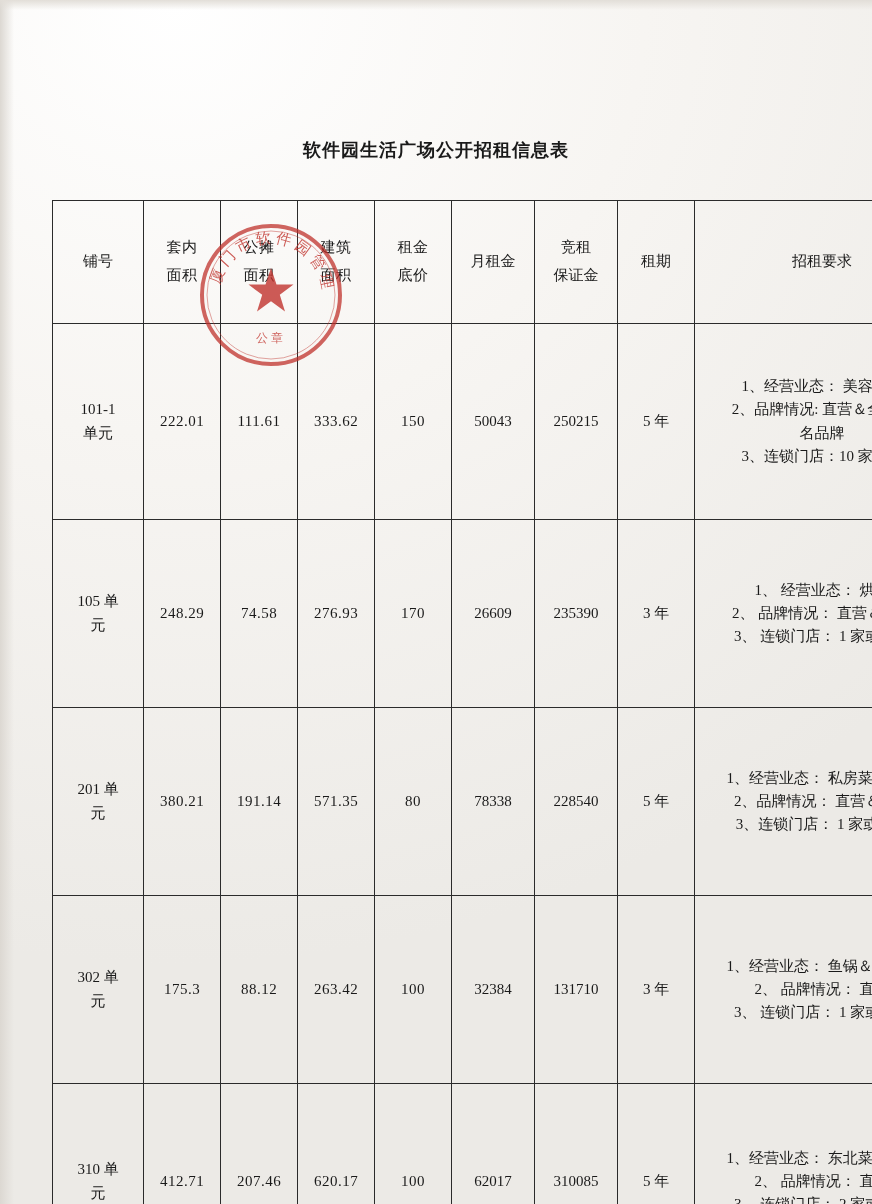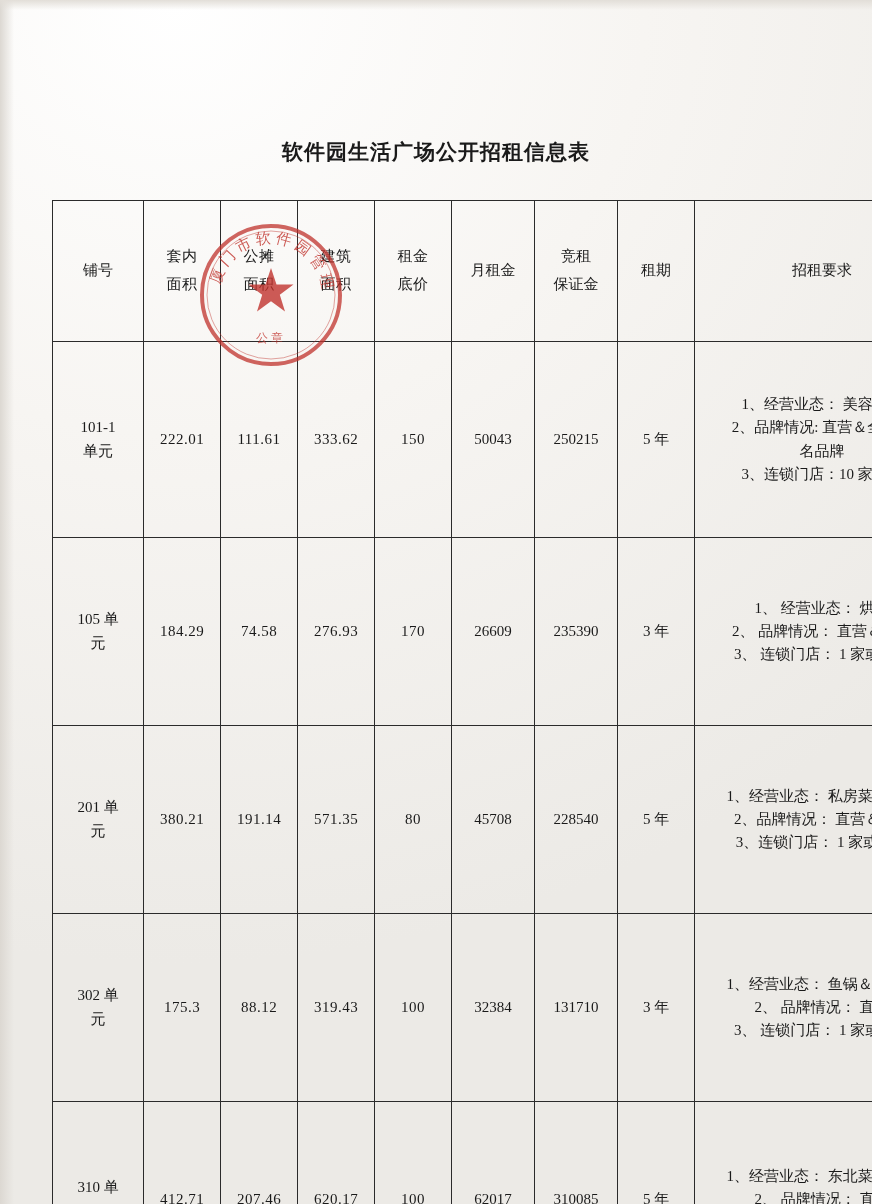--- a/index.html
+++ b/index.html
@@ -33,21 +33,21 @@
     left: 0; right: 0; top: 0; height: 10px;
     background: linear-gradient(180deg, #e2ded8 0%, rgba(240,238,234,0) 100%);
   }
 
   .doc-title {
     position: absolute;
     top: 138px;
     left: 0;
     width: 872px;
     text-align: center;
-    font-size: 21px;
+    font-size: 18px;
     font-weight: bold;
     letter-spacing: 1px;
   }
 
   .table-wrap {
     position: absolute;
     left: 52px;
     top: 200px;
     width: 772px;
   }
@@ -56,21 +56,21 @@
     border-collapse: collapse;
     width: 772px;
     table-layout: fixed;
   }
   table.rent-table td, table.rent-table th {
     border: 1px solid #2b2b2b;
     font-weight: normal;
     font-size: 15px;
     text-align: center;
     vertical-align: middle;
-    padding: 15px 2px;
+    padding: 6px 2px;
     line-height: 1.55;
   }
   thead td {
     height: 110px;
   }
   .hdr-two {
     line-height: 1.85;
   }
   td.shop {
     width: 86px;
@@ -181,21 +181,21 @@
           <div class="req-line">2、品牌情况: 直营＆全国知</div>
           <div class="req-line">名品牌</div>
           <div class="req-line">3、连锁门店：10 家以上</div>
         </td>
       </tr>
       <tr>
         <td class="shop">
           <div>105 单</div>
           <div>元</div>
         </td>
-        <td class="num">184.29</td>
+        <td class="num">248.29</td>
         <td class="num">74.58</td>
         <td class="num">276.93</td>
         <td class="num">170</td>
         <td class="num-wide">26609</td>
         <td class="num-wide">235390</td>
         <td class="term">3 年</td>
         <td class="req">
           <div class="req-line">1、 经营业态： 烘焙</div>
           <div class="req-line">2、 品牌情况： 直营＆加盟</div>
           <div class="req-line">3、 连锁门店： 1 家或以上</div>
@@ -203,37 +203,37 @@
       </tr>
       <tr>
         <td class="shop">
           <div>201 单</div>
           <div>元</div>
         </td>
         <td class="num">380.21</td>
         <td class="num">191.14</td>
         <td class="num">571.35</td>
         <td class="num">80</td>
-        <td class="num-wide">45708</td>
+        <td class="num-wide">78338</td>
         <td class="num-wide">228540</td>
         <td class="term">5 年</td>
         <td class="req">
           <div class="req-line">1、经营业态： 私房菜＆火锅</div>
           <div class="req-line">2、品牌情况： 直营＆加盟</div>
           <div class="req-line">3、连锁门店： 1 家或以上</div>
         </td>
       </tr>
       <tr>
         <td class="shop">
           <div>302 单</div>
           <div>元</div>
         </td>
         <td class="num">175.3</td>
         <td class="num">88.12</td>
-        <td class="num">319.43</td>
+        <td class="num">263.42</td>
         <td class="num">100</td>
         <td class="num-wide">32384</td>
         <td class="num-wide">131710</td>
         <td class="term">3 年</td>
         <td class="req">
           <div class="req-line">1、经营业态： 鱼锅＆茶餐厅</div>
           <div class="req-line">2、 品牌情况： 直营</div>
           <div class="req-line">3、 连锁门店： 1 家或以上</div>
         </td>
       </tr>

